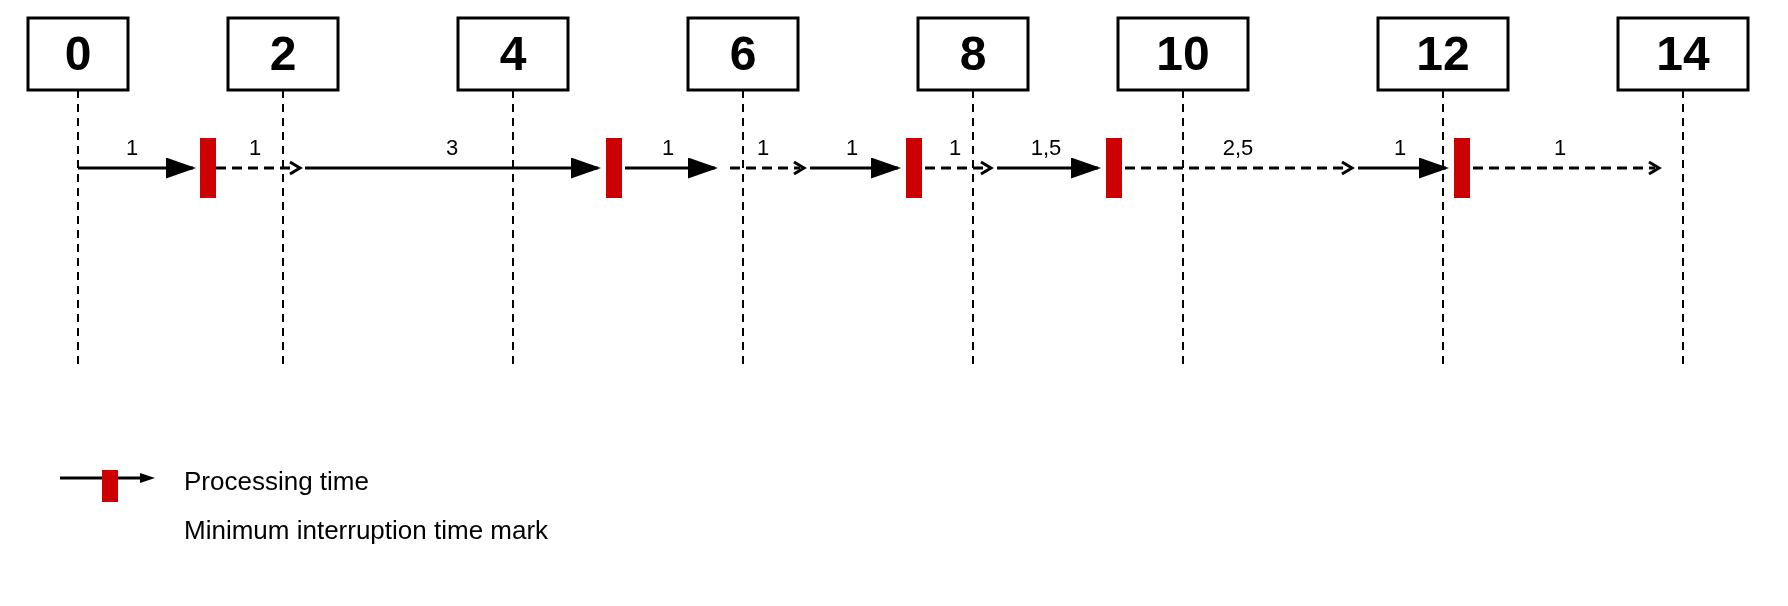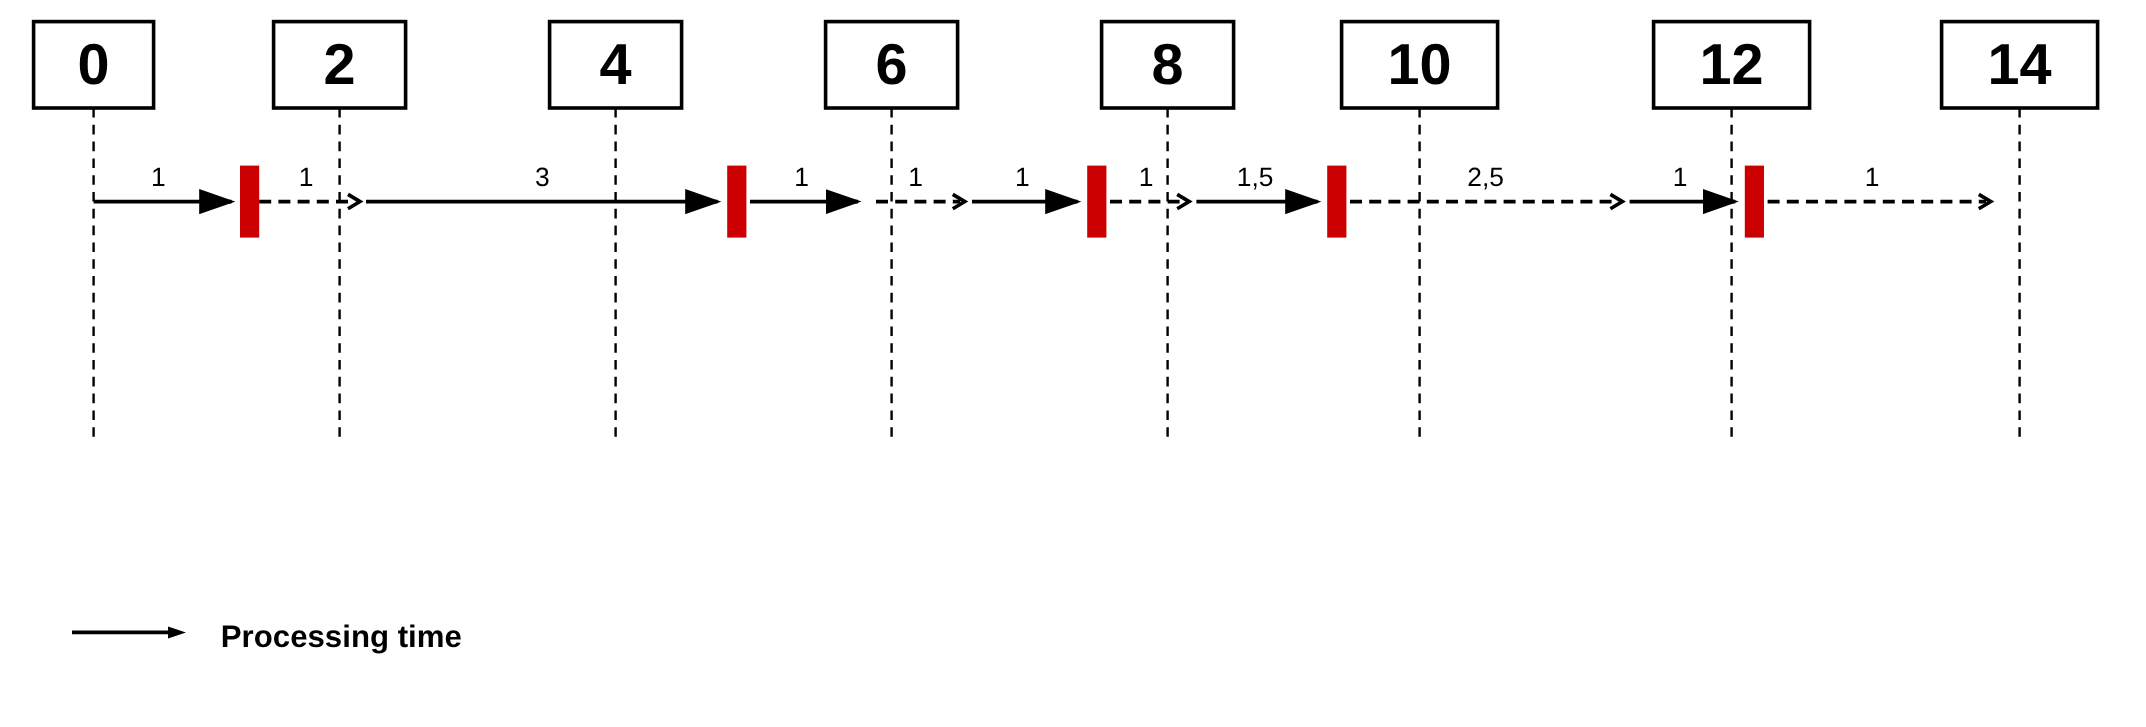--- a/index.html
+++ b/index.html
@@ -38,21 +38,21 @@
     }
 
     .legend-item {
       display: flex;
       align-items: center;
       gap: 24px;
     }
 
     .legend-label {
       font-size: 26px;
-      font-weight: 700;
+      font-weight: 400;
       color: #000;
     }
 
     .legend-icon-area {
       width: 100px;
       display: flex;
       align-items: center;
       justify-content: center;
     }
   </style>
@@ -171,14 +171,22 @@
       <div class="legend-icon-area">
         <svg width="100" height="24">
           <line x1="0" y1="12" x2="85" y2="12" stroke="black" stroke-width="3"></line>
           <polygon points="80,7 95,12 80,17" fill="black"></polygon>
         </svg>
       </div>
       <span class="legend-label">Processing time</span>
     </div>
 
 
+    <div class="legend-item">
+      <div class="legend-icon-area">
+        <svg width="100" height="40">
+          <rect x="42" y="4" width="16" height="32" fill="#cc0000"></rect>
+        </svg>
+      </div>
+      <span class="legend-label">Minimum interruption time mark</span>
+    </div>
   </div>
 </div>
 
 </body></html>

